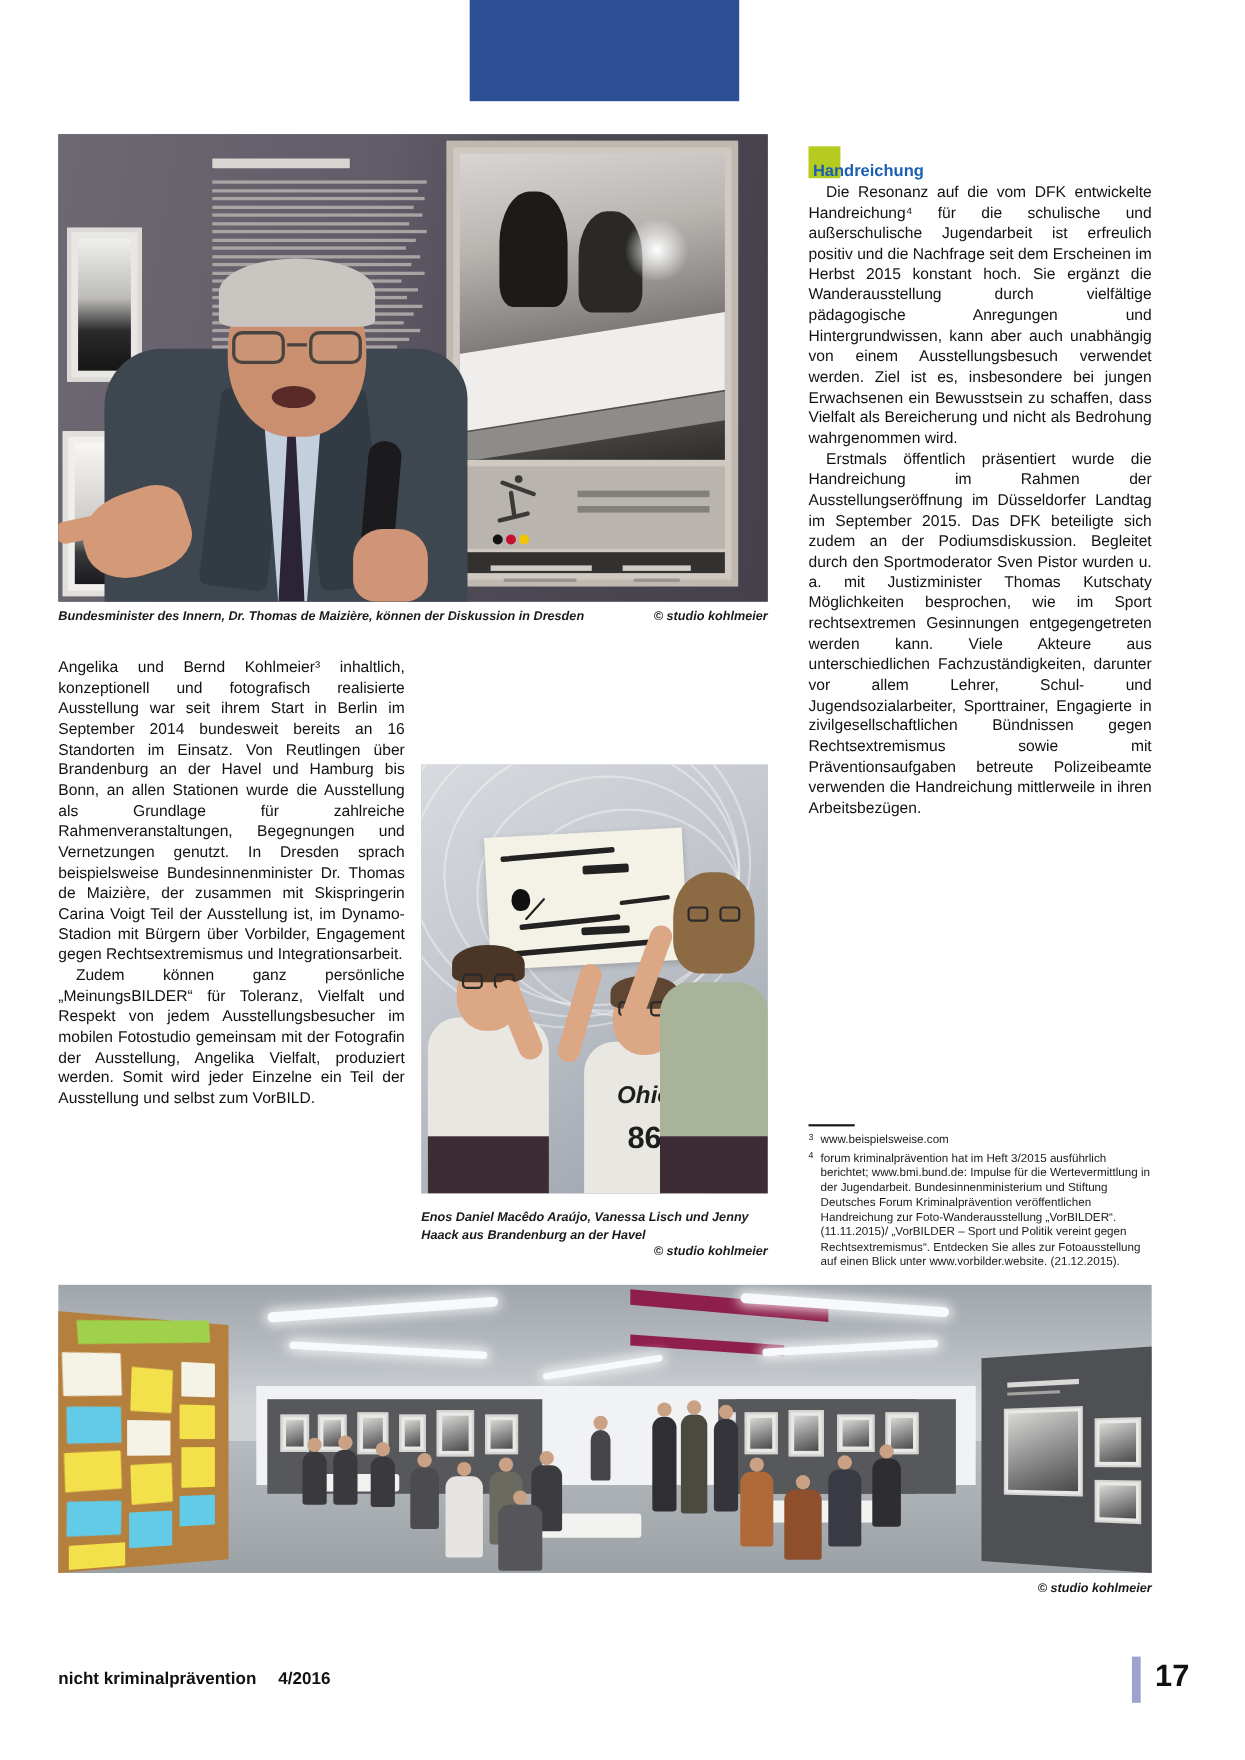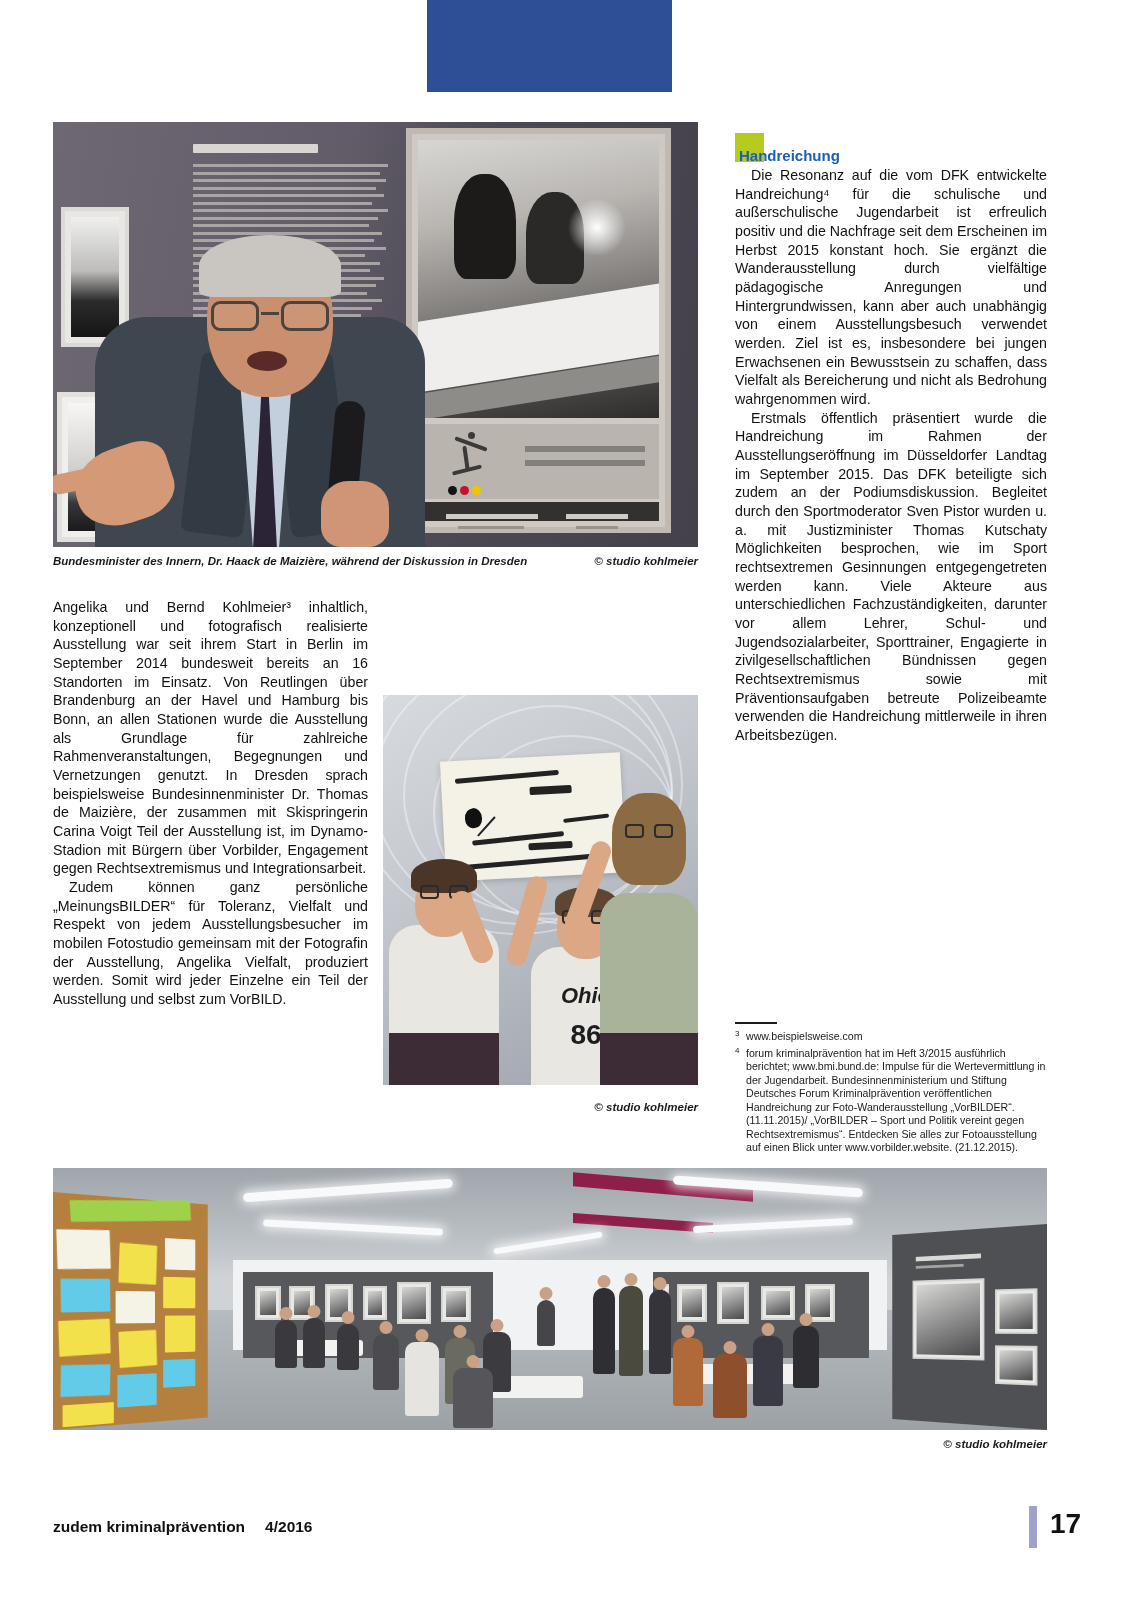--- a/index.html
+++ b/index.html
@@ -474,21 +474,21 @@
           <span class="lens r"></span>
         </div>
       <div class="p1-mouth"></div>
       <div class="p1-hand"></div>
       <div class="p1-finger"></div>
       <div class="p1-mic"></div>
       <div class="p1-michand"></div>
     </div>
   </div>
   <div class="caption" id="caption-minister">
-    <span class="credit">© studio kohlmeier</span><span>Bundesminister des Innern, Dr. Haack de Maizière, während der Diskussion in Dresden</span>
+    <span class="credit">© studio kohlmeier</span><span>Bundesminister des Innern, Dr. Thomas de Maizière, können der Diskussion in Dresden</span>
   </div>
 
   <div class="photo" id="photo-girls">
     <div class="p2-bg"></div>
     <div class="p2-arcs">
       <span style="left:-30px;top:-60px;width:330px;height:300px;"></span>
       <span style="left:-10px;top:-40px;width:300px;height:270px;"></span>
       <span style="left:20px;top:-20px;width:270px;height:240px;"></span>
       <span style="left:50px;top:10px;width:240px;height:215px;"></span>
       <span style="left:80px;top:40px;width:215px;height:190px;"></span>
@@ -532,20 +532,21 @@
       <div class="p2-face"></div>
       <div class="p2-hair"></div>
       <div class="p2-glasses2">
           <i></i>
           <i></i>
         </div>
       <div class="p2-arm" style="left:-22px;bottom:150px;width:20px;height:96px;transform:rotate(20deg)"></div>
     </div>
   </div>
   <div class="caption" id="caption-girls">
+    <span>Enos Daniel Macêdo Araújo, Vanessa Lisch und Jenny Haack aus Brandenburg an der Havel</span>
     <span class="credit">© studio kohlmeier</span>
   </div>
 
   <div class="kicker-square"></div>
   <div class="kicker-title">Handreichung</div>
 
   <div class="col" id="col-1">
     <p>Angelika und Bernd Kohlmeier³ inhaltlich, konzeptionell und fotografisch realisierte Ausstellung war seit ihrem Start in Berlin im September 2014 bundesweit bereits an 16 Standorten im Einsatz. Von Reutlingen über Brandenburg an der Havel und Hamburg bis Bonn, an allen Stationen wurde die Ausstellung als Grundlage für zahlreiche Rahmenveranstaltungen, Begegnungen und Vernetzungen genutzt. In Dresden sprach beispielsweise Bundesinnenminister Dr. Thomas de Maizière, der zusammen mit Skispringerin Carina Voigt Teil der Ausstellung ist, im Dynamo-Stadion mit Bürgern über Vorbilder, Engagement gegen Rechtsextremismus und Integrationsarbeit.</p>
     <p>Zudem können ganz persönliche „MeinungsBILDER“ für Toleranz, Vielfalt und Respekt von jedem Ausstellungsbesucher im mobilen Fotostudio gemeinsam mit der Fotografin der Ausstellung, Angelika Vielfalt, produziert werden. Somit wird jeder Einzelne ein Teil der Ausstellung und selbst zum VorBILD.</p>
   </div>
@@ -711,18 +712,18 @@
     <div class="p3-person" style="left:740px;top:158px;width:26px;height:62px;background:#2e2e32">
         <i></i>
       </div>
     <div class="p3-person" style="left:484px;top:132px;width:18px;height:46px;background:#46464a">
         <i></i>
       </div>
   </div>
   <div class="caption" id="caption-room">© studio kohlmeier</div>
 
   <div class="footer-text">
-    <span>zudem kriminalprävention</span><span class="issue">4/2016</span>
+    <span>nicht kriminalprävention</span><span class="issue">4/2016</span>
   </div>
   <div class="footer-rule"></div>
   <div class="footer-page">17</div>
 
 </div>
 
 </body></html>

